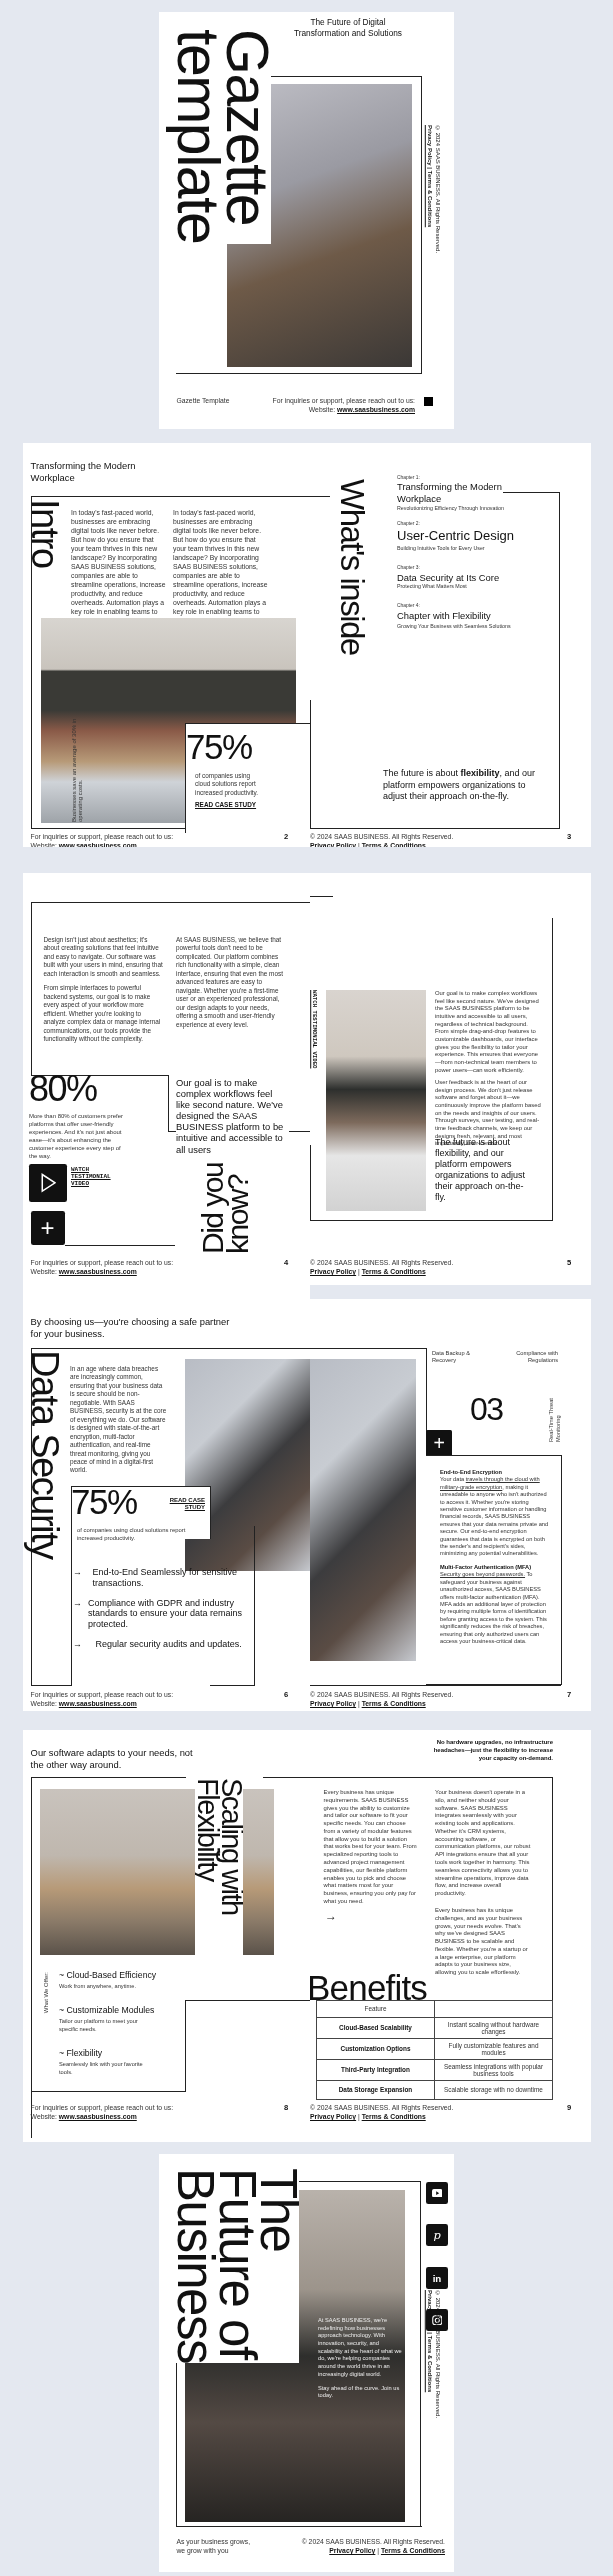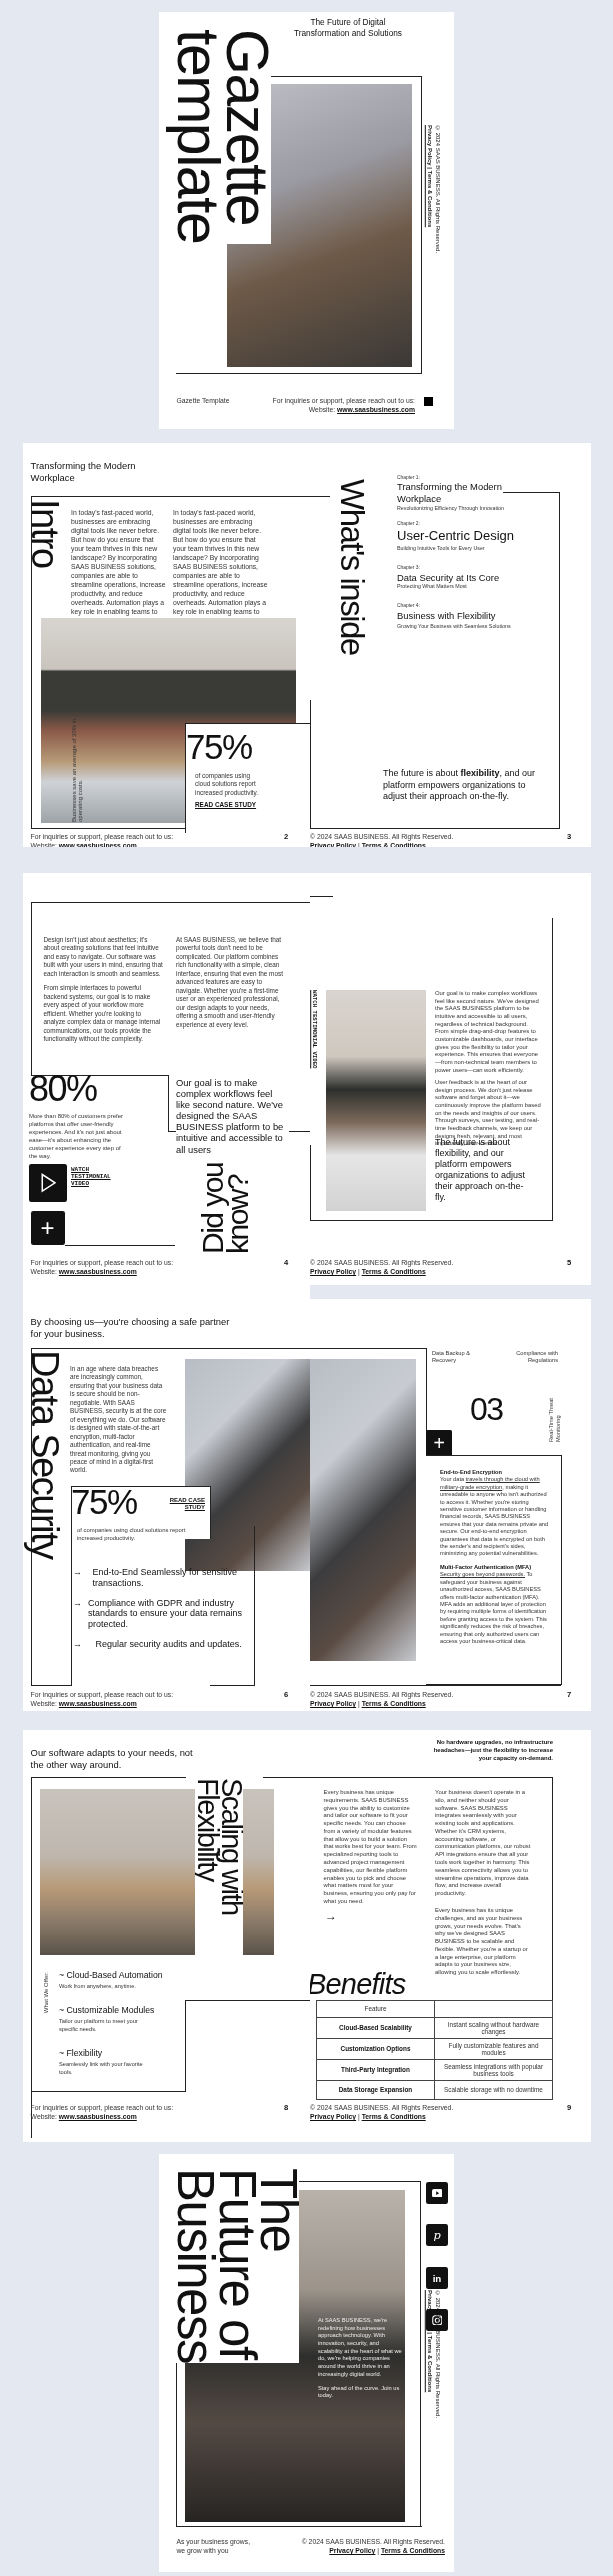--- a/index.html
+++ b/index.html
@@ -89,21 +89,21 @@
       <div style="font-size:13px;line-height:1.2;">User-Centric Design</div>
       <div class="tiny" style="font-size:5.3px;margin-top:1.5px;">Building Intuitive Tools for Every User</div>
     </div>
     <div style="margin-bottom:13.6px;">
       <div class="tiny" style="font-size:4.9px">Chapter 3:</div>
       <div style="font-size:9.4px;line-height:1.2;">Data Security at Its Core</div>
       <div class="tiny" style="font-size:5.3px;">Protecting What Matters Most</div>
     </div>
     <div>
       <div class="tiny" style="font-size:4.9px">Chapter 4:</div>
-      <div style="font-size:9.4px;line-height:1.2;">Business with Flexibility</div>
+      <div style="font-size:9.4px;line-height:1.2;">Chapter with Flexibility</div>
       <div class="tiny" style="font-size:5.3px;margin-top:1.5px;">Growing Your Business with Seamless Solutions</div>
     </div>
   </div>
   <div style="position:absolute;left:73px;top:325px;width:159px;font-size:9px;line-height:1.3;">
     <span>The future is about </span><b>flexibility</b><span>, and our platform empowers organizations to adjust their approach on-the-fly.</span>
   </div>
   <div class="foot" style="left:0;top:389px;">
     <span>© 2024 SAAS BUSINESS. All Rights Reserved.</span><br>
     <a class="u">Privacy Policy</a> | <a class="u">Terms &amp; Conditions</a>
   </div>
@@ -226,21 +226,21 @@
   <div style="position:absolute;left:162px;top:270px;width:128px;height:1.1px;background:#222;"></div>
   <div class="photo ph-e" style="left:16.6px;top:59px;width:159px;height:166px;"></div>
   <div class="photo ph-e" style="left:213px;top:59px;width:38px;height:166px;"></div>
   <div class="vt" style="left:172px;top:48px;font-size:29px;font-weight:300;background:#fff;height:204px;overflow:hidden;">
     <span style="display:block">Scaling with</span>
     <span style="display:block">Flexibility</span>
   </div>
   <div class="vtl tiny" style="left:19.6px;top:242px;font-size:6px;">What We Offer:</div>
   <div style="position:absolute;left:36px;top:240px;width:121px;">
     <div style="margin-bottom:15px;">
-      <div style="font-size:8.7px;">~ Cloud-Based Automation</div>
+      <div style="font-size:8.7px;">~ Cloud-Based Efficiency</div>
       <div class="tiny" style="font-size:5.7px;margin-top:3px;">Work from anywhere, anytime.</div>
     </div>
     <div style="margin-bottom:15px;">
       <div style="font-size:8.7px;">~ Customizable Modules</div>
       <div class="tiny" style="font-size:5.7px;margin-top:3px;width:91px;">Tailor our platform to meet your specific needs.</div>
     </div>
     <div>
       <div style="font-size:8.7px;">~ Flexibility</div>
       <div class="tiny" style="font-size:5.7px;margin-top:3px;width:91px;">Seamlessly link with your favorite tools.</div>
     </div>
@@ -255,21 +255,21 @@
 <div class="page" style="left:310px;top:1730px;width:281px;height:412px;">
   <div style="position:absolute;right:38px;top:9px;width:121px;text-align:right;font-size:6px;line-height:1.3;font-weight:700;">No hardware upgrades, no infrastructure headaches—just the flexibility to increase your capacity on-demand.</div>
   <div style="position:absolute;left:0;top:47px;width:243px;height:1.1px;background:#222;"></div>
   <div style="position:absolute;left:242px;top:47px;width:1.1px;height:316px;background:#222;"></div>
   <div class="small" style="position:absolute;left:13.6px;top:59px;width:94px;font-size:5.9px;">Every business has unique requirements. SAAS BUSINESS gives you the ability to customize and tailor our software to fit your specific needs. You can choose from a variety of modular features that allow you to build a solution that works best for your team. From specialized reporting tools to advanced project management capabilities, our flexible platform enables you to pick and choose what matters most for your business, ensuring you only pay for what you need.</div>
   <div style="position:absolute;left:15px;top:179px;font-size:12px;">→</div>
   <div class="small" style="position:absolute;left:125px;top:59px;width:97px;font-size:5.9px;">
     <p style="margin-bottom:9px;">Your business doesn't operate in a silo, and neither should your software. SAAS BUSINESS integrates seamlessly with your existing tools and applications. Whether it's CRM systems, accounting software, or communication platforms, our robust API integrations ensure that all your tools work together in harmony. This seamless connectivity allows you to streamline operations, improve data flow, and increase overall productivity.</p>
     <p>Every business has its unique challenges, and as your business grows, your needs evolve. That's why we've designed SAAS BUSINESS to be scalable and flexible. Whether you're a startup or a large enterprise, our platform adapts to your business size, allowing you to scale effortlessly.</p>
   </div>
-  <div class="big" style="left:-3px;top:240px;font-size:29px;line-height:1;letter-spacing:-0.8px;font-style:italic;">Benefits</div>
+  <div class="big" style="left:-3px;top:240px;font-size:35px;line-height:1;letter-spacing:-0.8px;">Benefits</div>
   <table style="position:absolute;left:6px;top:270px;width:237px;">
     <tbody>
         <tr style="height:16.6px;">
       <td style="width:50%;color:#333;">Feature</td>
       <td></td>
     </tr>
     <tr style="height:19px;">
       <td style="font-weight:700;">Cloud-Based Scalability</td>
       <td style="color:#333;">Instant scaling without hardware changes</td>
     </tr>

